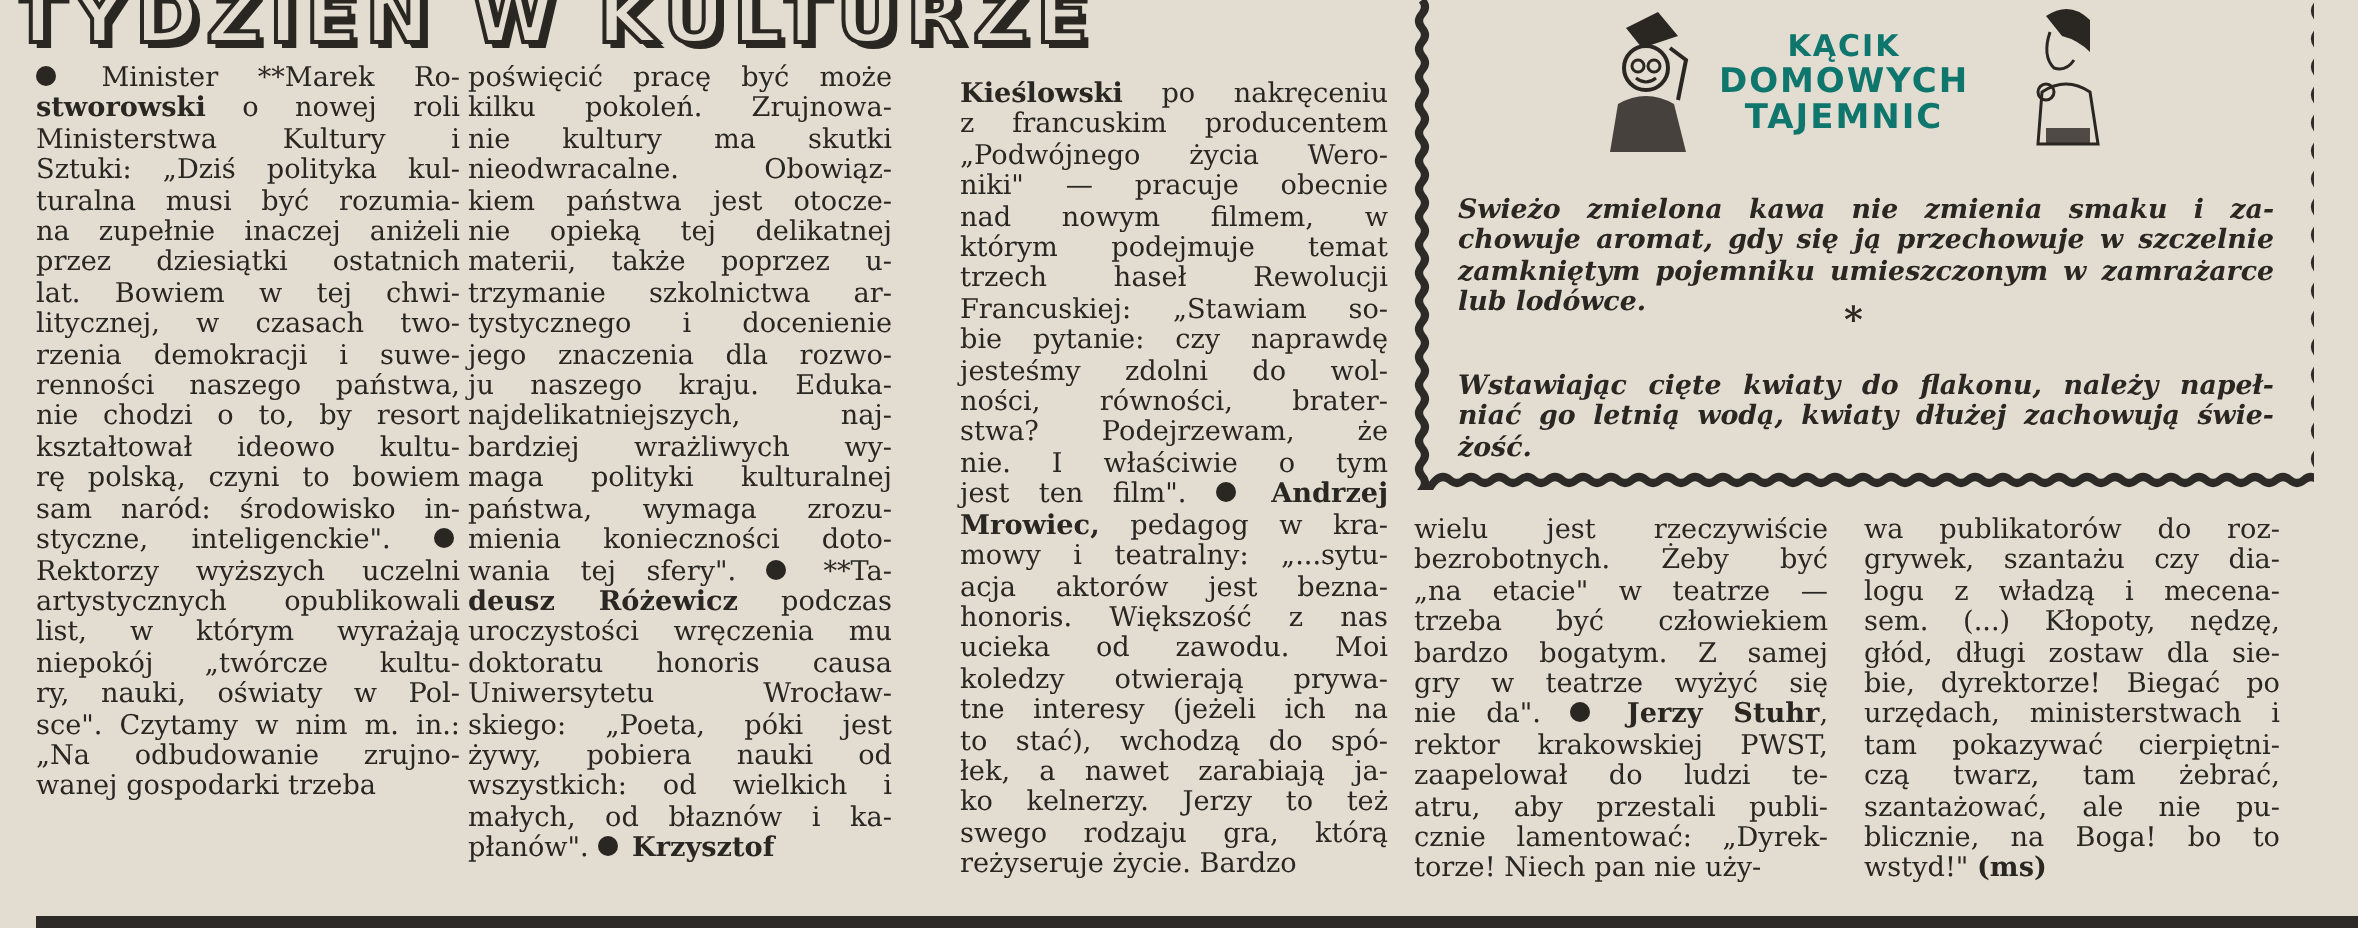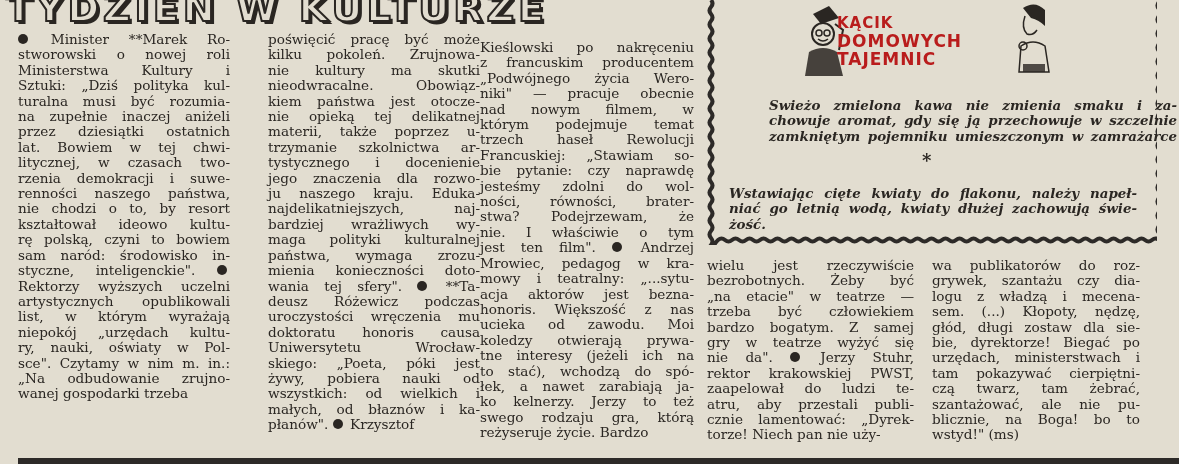--- a/index.html
+++ b/index.html
@@ -18,46 +18,46 @@
     text-shadow:3px 3px 0 #2a2622;
     white-space:nowrap;
   }
   .col {
     position:absolute; font-size:13.6px; line-height:15.4px;
     text-align:justify; hyphens:manual;
   }
   .col .ln { display:block; text-align:justify; text-align-last:justify; white-space:nowrap; }
   .col .ln.last { text-align-last:left; }
   .c1 { left:18px; top:32px; width:212px; }
-  .c2 { left:268px; top:32px; width:212px; }
+  .c2 { left:234px; top:32px; width:212px; }
   .c3 { left:480px; top:40px; width:214px; }
   .c4 { left:707px; top:258px; width:207px; }
   .c5 { left:932px; top:258px; width:208px; }
   .dot { display:inline-block; width:10px; height:10px; border-radius:50%; background:#2a2622; margin:0 3px 0 0; vertical-align:0; }
-  b { font-weight:normal;margin-top:30px; }
+  b { font-weight:bold;margin-top:30px; }
   .bottom-bar { position:absolute; left:18px; top:458px; width:1161px; height:8px; background:#2d2a28; }
   .box {
     position:absolute; left:707px; top:0; width:450px; height:245px;
   }
   .box svg.frame { position:absolute; left:0; top:0; }
   .box-head {
-    position:absolute; left:130px; top:14px; width:170px; 
-    font-family:"DejaVu Sans", sans-serif; font-weight:bold; color:#b91c1c;
+    position:absolute; left:130px; top:14px; width:170px; text-align:center;
+    font-family:"DejaVu Sans", sans-serif; font-weight:bold; color:#0f766e;
     font-size:17px; line-height:18px; letter-spacing:1px;
   }
   .box-head .l1 { font-size:15px; }
   .fig { position:absolute; }
   .tip {
     position:absolute; left:22px; width:408px;
     font-family:"DejaVu Serif", serif; font-style:italic; font-weight:bold;
     font-size:13.4px; line-height:15.3px; color:#2a2622;
   }
   .tip .ln { display:block; text-align:justify; text-align-last:justify; white-space:nowrap; }
   .tip .ln.last { text-align-last:left; }
-  .tip1 { top:98px;margin-left:40px; }
+  .tip1 { top:98px; }
   .tip2 { top:186px; }
   .star { position:absolute; left:215px; top:150px; font-size:18px; font-weight:bold; color:#2a2622; }
 </style>
 </head>
 <body>
 
 <div class="page">
   <div class="title">TYDZIEŃ W KULTURZE</div>
 
   <div class="col c1">
@@ -73,21 +73,21 @@
       <span class="ln">rzenia demokracji i suwe-</span>
       <span class="ln">renności naszego państwa,</span>
       <span class="ln">nie chodzi o to, by resort</span>
       <span class="ln">kształtował ideowo kultu-</span>
       <span class="ln">rę polską, czyni to bowiem</span>
       <span class="ln">sam naród: środowisko in-</span>
       <span class="ln">styczne, inteligenckie". <span class="dot"></span></span>
       <span class="ln">Rektorzy wyższych uczelni</span>
       <span class="ln">artystycznych opublikowali</span>
       <span class="ln">list, w którym wyrażają</span>
-      <span class="ln">niepokój „urzędach kultu-</span>
+      <span class="ln">niepokój „twórcze kultu-</span>
       <span class="ln">ry, nauki, oświaty w Pol-</span>
       <span class="ln">sce". Czytamy w nim m. in.:</span>
       <span class="ln">„Na odbudowanie zrujno-</span>
       <span class="ln last">wanej gospodarki trzeba</span>
     </div>
   <div class="col c2">
       <span class="ln">poświęcić pracę być może</span>
       <span class="ln">kilku pokoleń. Zrujnowa-</span>
       <span class="ln">nie kultury ma skutki</span>
       <span class="ln">nieodwracalne. Obowiąz-</span>
@@ -193,20 +193,21 @@
       <path d="M14 6 Q26 -2 36 8 L36 24 Q30 18 22 16 Z" fill="#2a2622"></path>
       <path d="M16 14 Q12 26 18 32 Q24 34 28 28" fill="none" stroke="#2a2622" stroke-width="1.5"></path>
       <path d="M10 70 L12 44 Q24 36 36 44 L40 70 Z" fill="none" stroke="#2a2622" stroke-width="1.5"></path>
       <circle cx="14" cy="44" r="4" fill="none" stroke="#2a2622" stroke-width="1.5"></circle>
       <rect x="14" y="62" width="22" height="8" fill="#2a2622" opacity="0.8"></rect>
     </svg>
     <div class="tip tip1">
         <span class="ln">Swieżo zmielona kawa nie zmienia smaku i za-</span>
         <span class="ln">chowuje aromat, gdy się ją przechowuje w szczelnie</span>
         <span class="ln">zamkniętym pojemniku umieszczonym w zamrażarce</span>
+        <span class="ln last">lub lodówce.</span>
       </div>
     <div class="star">*</div>
     <div class="tip tip2">
         <span class="ln">Wstawiając cięte kwiaty do flakonu, należy napeł-</span>
         <span class="ln">niać go letnią wodą, kwiaty dłużej zachowują świe-</span>
         <span class="ln last">żość.</span>
       </div>
   </div>
 
   <div class="bottom-bar"></div>

